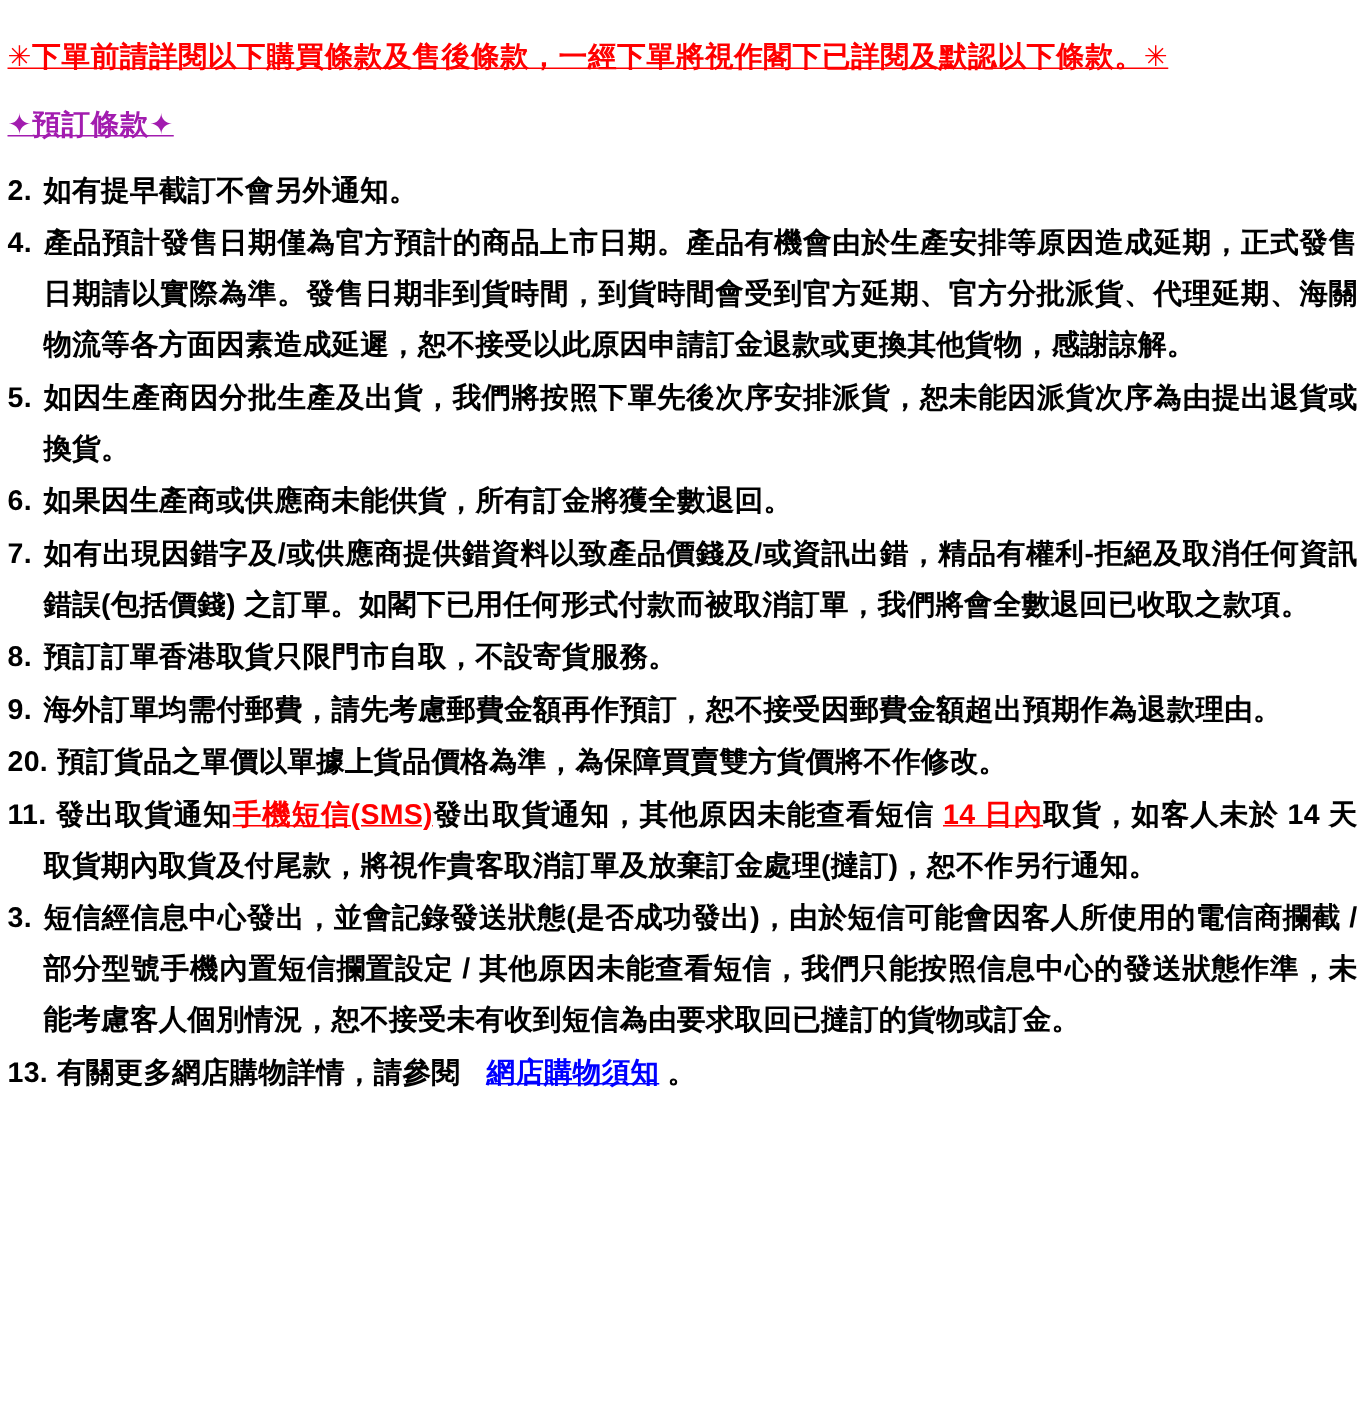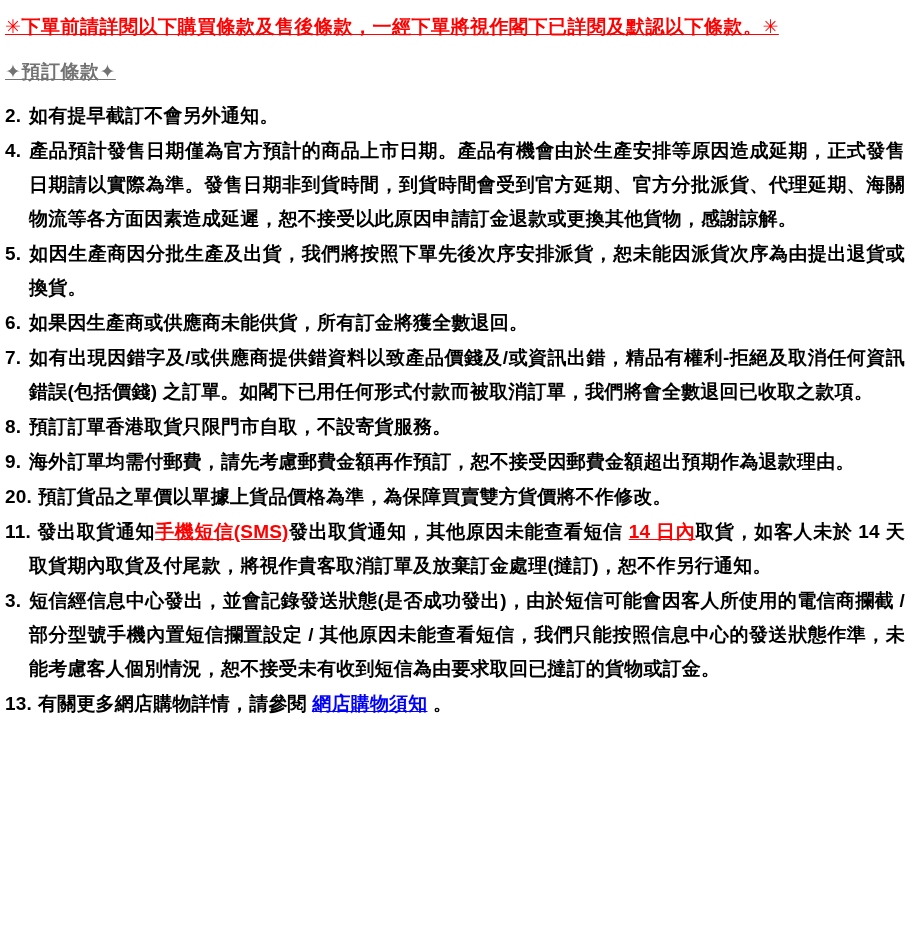--- a/index.html
+++ b/index.html
@@ -4,35 +4,35 @@
 <style>
   html, body {
     margin: 0;
     padding: 0;
     background: #ffffff;
   }
   .page {
     width: 913px;
     min-height: 948px;
     box-sizing: border-box;
-    padding: 12px 8px 10px 5px;
+    padding: 24px 8px 10px 5px;
     background: #ffffff;
     font-family: "Liberation Sans", "DejaVu Sans", sans-serif;
     font-weight: 700;
     color: #000000;
   }
   .warning-header {
     color: #ff0000;
     text-decoration: underline;
     font-size: 19px;
     line-height: 30px;
     letter-spacing: 0.5px;
   }
   .section-title {
-    color: #737373;
+    color: #a21caf;
     text-decoration: underline;
     font-size: 19px;
     line-height: 30px;
     margin-top: 15px;
     letter-spacing: 0.5px;
   }
   .terms-list {
     margin-top: 12px;
   }
   .term {
@@ -54,20 +54,21 @@
   .seg.normal { color: inherit; }
   .seg.red { color: #ff0000; }
   .seg.red-underline {
     color: #ff0000;
     text-decoration: underline;
   }
   a.seg.link {
     color: #0000ff;
     text-decoration: underline;
     cursor: pointer;
+    margin-left: 12px;
   }
 </style>
 </head>
 <body>
 
 <div class="page">
   <div class="warning-header">✳下單前請詳閱以下購買條款及售後條款，一經下單將視作閣下已詳閱及默認以下條款。✳</div>
 
   <div class="section-title">✦預訂條款✦</div>
 

